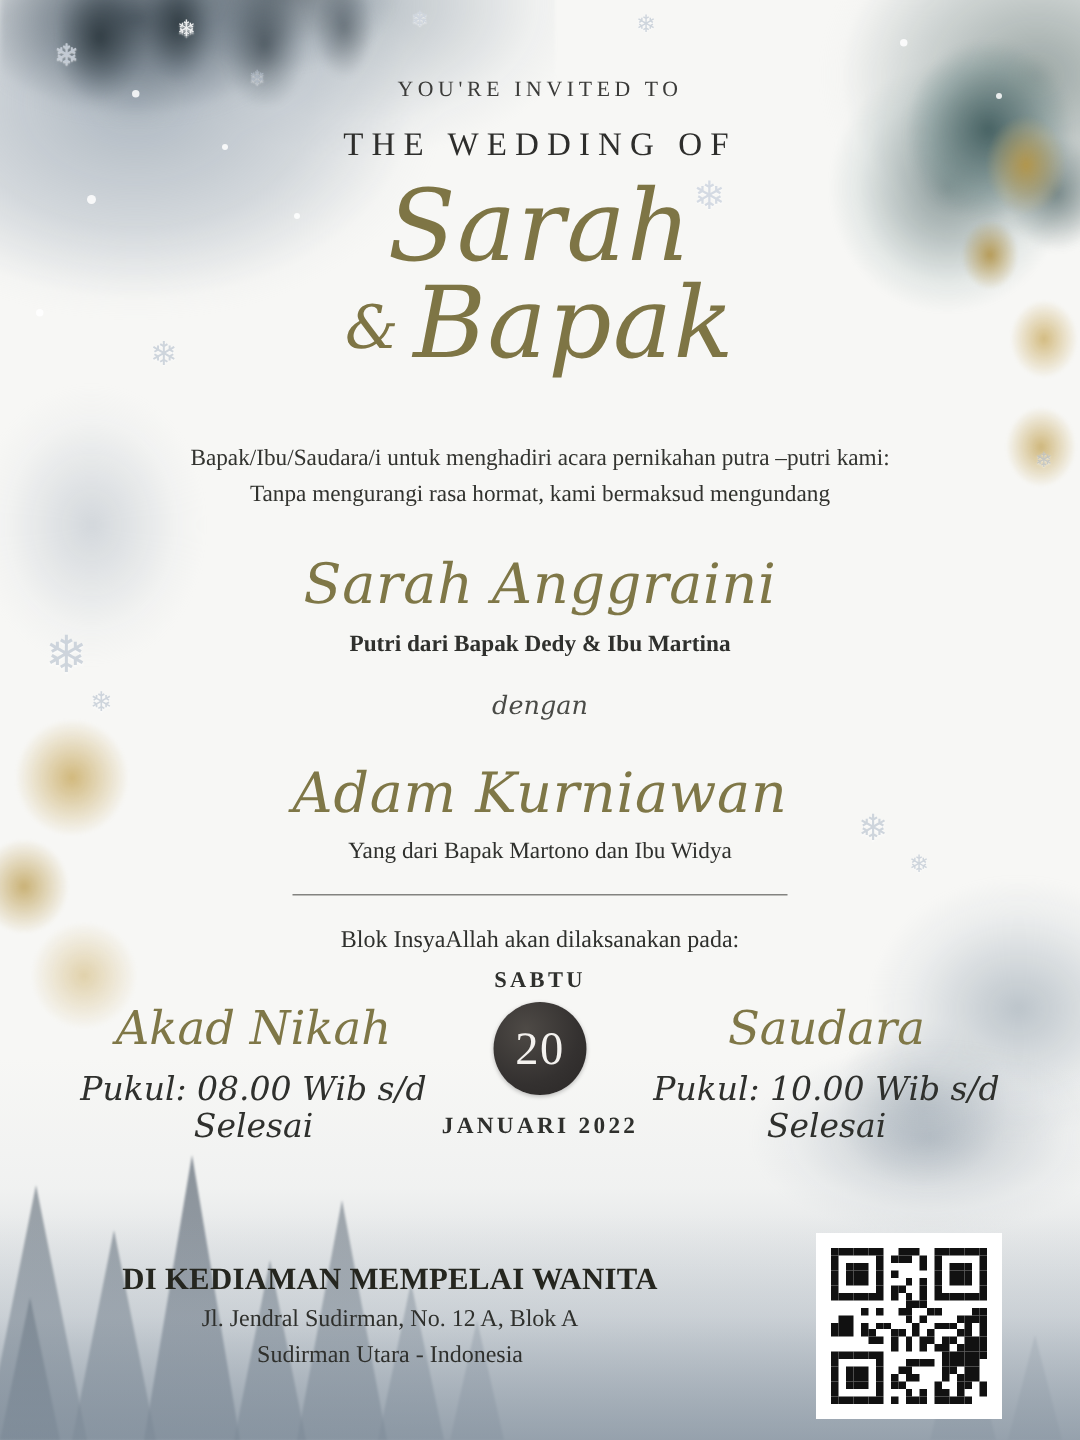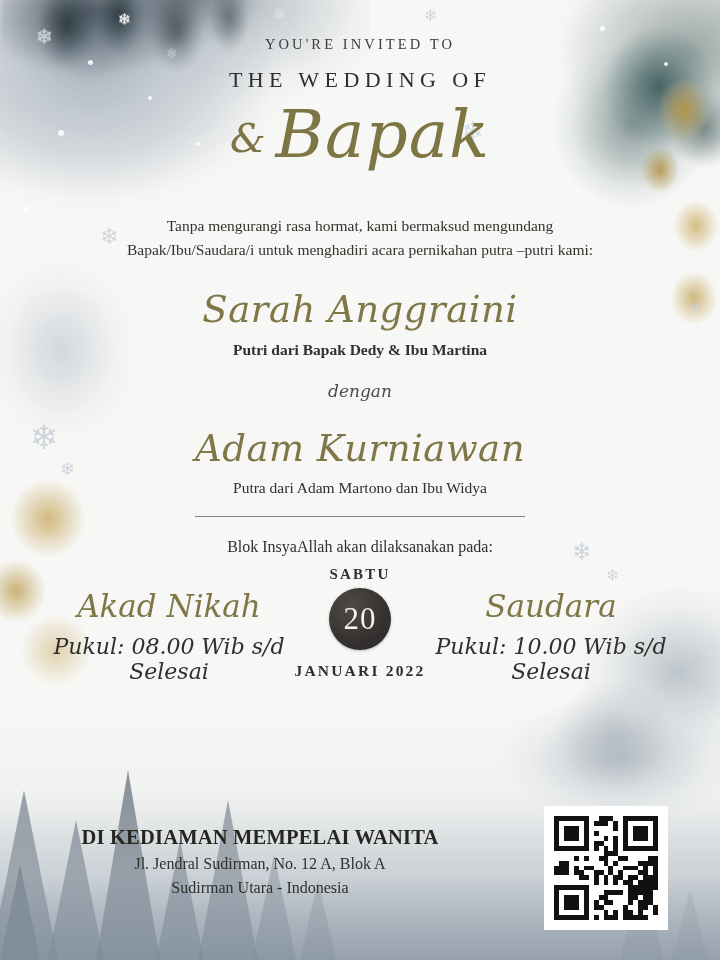--- a/index.html
+++ b/index.html
@@ -143,21 +143,21 @@
   
   .content {
     position: relative;
     z-index: 5;
     width: 720px;
     height: 960px;
     text-align: center;
   }
 
   .invited-to {
-    margin-top: 36px;
+    margin-top: 52px;
     font-size: 14.5px;
     letter-spacing: 3.1px;
     color: #3b3b39;
     font-family: "Liberation Serif", serif;
   }
   .wedding-of {
     margin-top: 14px;
     font-size: 22px;
     letter-spacing: 5.4px;
     color: #2e2e2c;
@@ -383,38 +383,39 @@
     <div class="dot" style="left:664px; top:62px; width:4px; height:4px;"></div>
     <div class="dot" style="left:600px; top:26px; width:5px; height:5px;"></div>
   </div>
 
   <div class="content">
 
     <div class="invited-to">YOU'RE INVITED TO</div>
     <div class="wedding-of">THE WEDDING OF</div>
 
     <div class="names">
+      <div class="name-script">Sarah</div>
       <div class="name-row">
         <span class="amp">&amp;</span>
         <span class="name-script">Bapak</span>
       </div>
     </div>
 
     <div class="intro">
+      <div>Bapak/Ibu/Saudara/i  untuk menghadiri acara pernikahan putra –putri kami:</div>
       <div>Tanpa mengurangi rasa hormat, kami bermaksud mengundang</div>
-      <div>Bapak/Ibu/Saudara/i  untuk menghadiri acara pernikahan putra –putri kami:</div>
     </div>
 
     <div class="groom-bride-name">Sarah Anggraini</div>
     <div class="parents">Putri dari Bapak Dedy &amp; Ibu Martina</div>
 
     <div class="dengan">dengan</div>
 
     <div class="groom-bride-name">Adam Kurniawan</div>
-    <div class="parents-2">Putra dari Adam Martono dan Ibu Widya</div>
+    <div class="parents-2">Yang dari Bapak Martono dan Ibu Widya</div>
 
     <div class="divider"></div>
 
     <div class="insyaallah">Blok InsyaAllah akan dilaksanakan pada:</div>
 
     <div class="date-block">
       <div class="day-label">SABTU</div>
       <div class="date-circle">20</div>
       <div class="month-year">JANUARI 2022</div>
 

